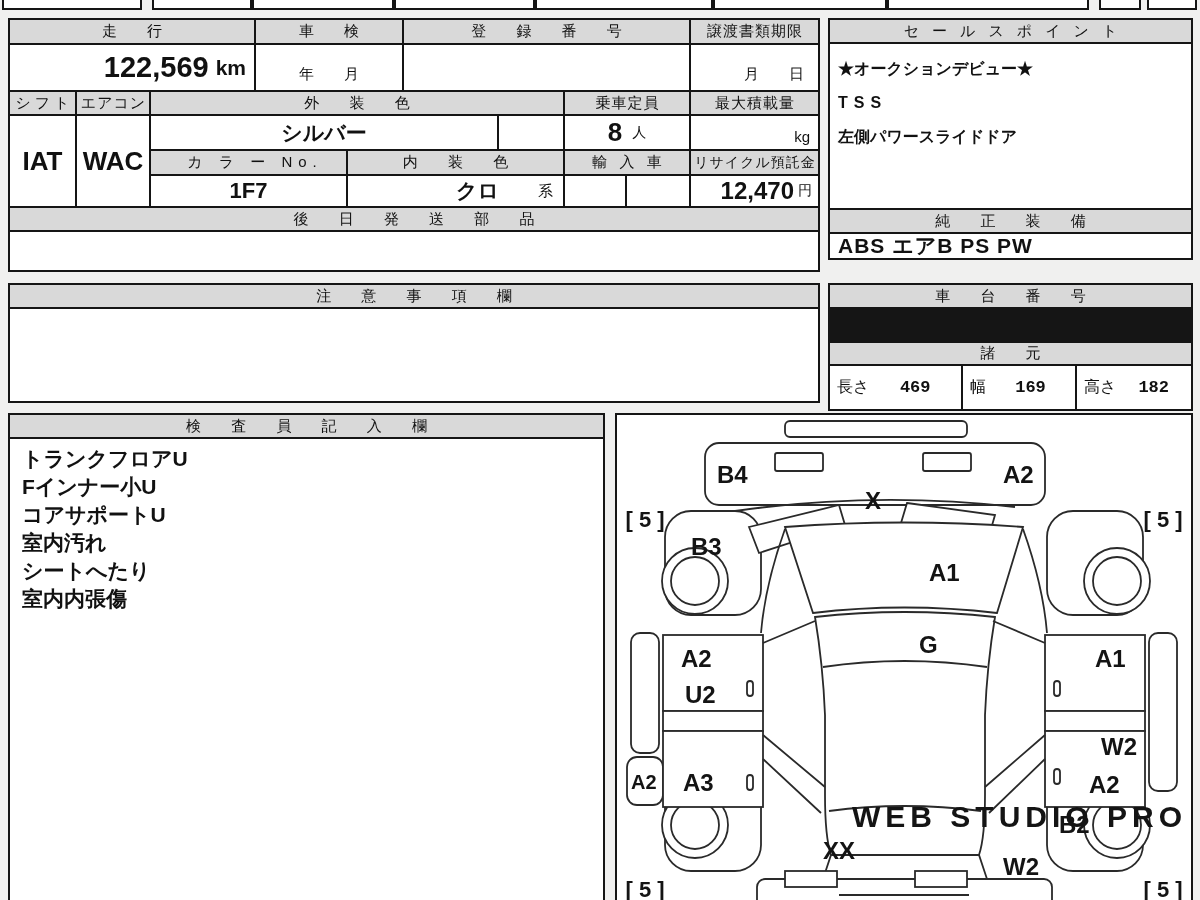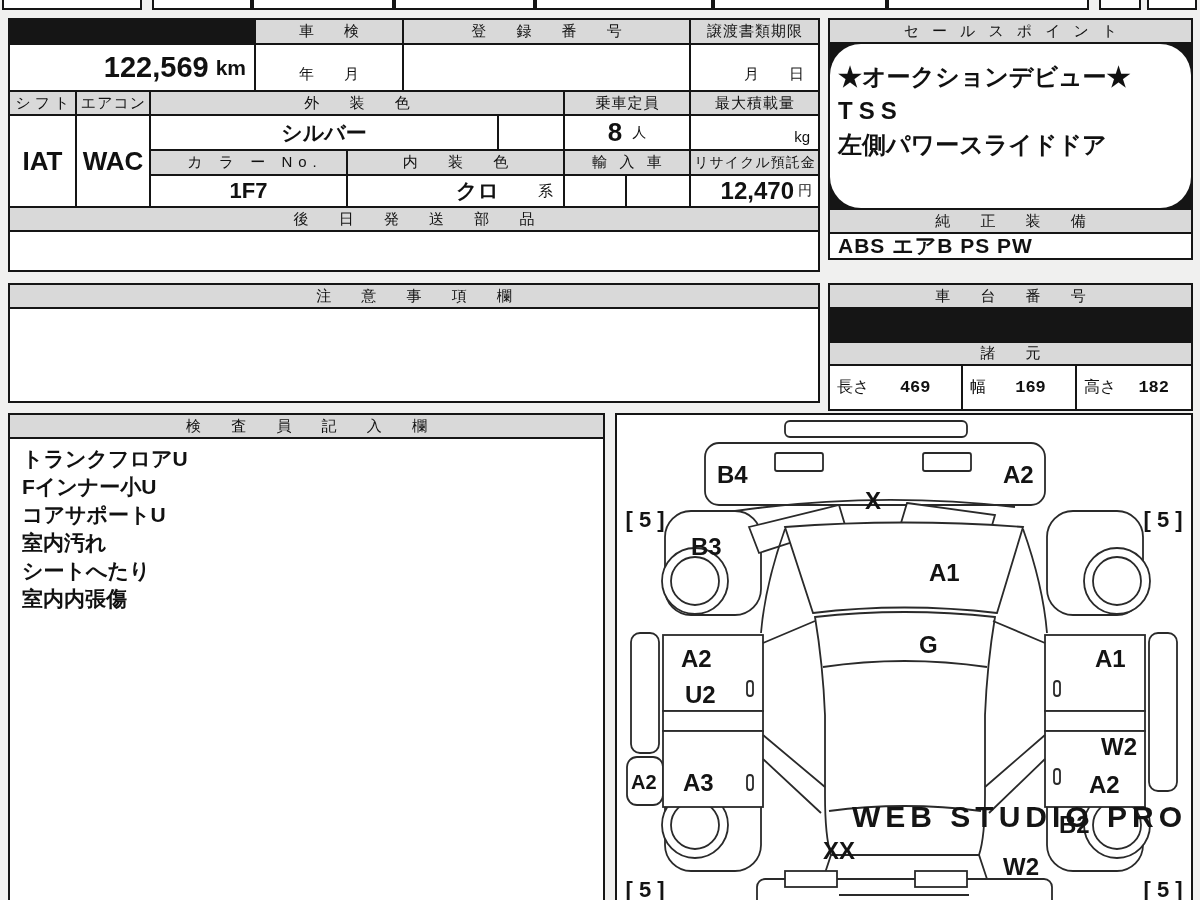--- a/index.html
+++ b/index.html
@@ -50,20 +50,21 @@
   <div class="topcell" style="left:713px;width:174px;"></div>
   <div class="topcell" style="left:887px;width:202px;"></div>
   <div class="topcell" style="left:1099px;width:42px;"></div>
   <div class="topcell" style="left:1147px;width:50px;"></div>
 </div>
 
 <div class="tbl" style="left:8px;top:18px;width:812px;height:254px;
             grid-template-columns:65px 72px 103px 90px 54px 93px 64px 60px 62px 1fr;
             grid-template-rows:23px 45px 22px 33px 23px 30px 22px 1fr;">
 
+  <div class="cell hd wide" style="grid-area:1/1/2/4;">走 行</div>
   <div class="cell hd wide" style="grid-area:1/4/2/6;">車 検</div>
   <div class="cell hd wide" style="grid-area:1/6/2/10;">登 録 番 号</div>
   <div class="cell hd tight" style="grid-area:1/10/2/11;">譲渡書類期限</div>
 
   <div class="cell val" style="grid-area:2/1/3/4;justify-content:flex-end;padding-right:8px;gap:7px;">
     <span style="font-size:29px;">122,569</span>
       <span style="font-size:21px;">km</span>
   </div>
   <div class="cell" style="grid-area:2/4/3/6;display:flex;align-items:flex-end;justify-content:center;font-size:15px;padding-bottom:6px;">年　　月</div>
   <div class="cell" style="grid-area:2/6/3/10;"></div>
@@ -100,21 +101,21 @@
       <span class="unit">円</span>
   </div>
 
   <div class="cell hd wide" style="grid-area:7/1/8/11;">後 日 発 送 部 品</div>
   <div class="cell" style="grid-area:8/1/9/11;"></div>
 </div>
 
 <div class="tbl" style="left:828px;top:18px;width:365px;height:242px;
             grid-template-columns:1fr; grid-template-rows:22px 164px 22px 1fr;">
   <div class="cell hd wide">セールスポイント</div>
-  <div class="cell" style="padding:16px 8px;font-weight:bold;font-size:24px;line-height:34px;border-radius:31px;">
+  <div class="cell" style="padding:8px 8px;font-weight:bold;font-size:16px;line-height:34px;">
     <div>★オークションデビュー★</div>
     <div style="letter-spacing:6px;">TSS</div>
     <div>左側パワースライドドア</div>
   </div>
   <div class="cell hd wide">純 正 装 備</div>
   <div class="cell" style="display:flex;align-items:center;padding-left:8px;font-weight:bold;font-size:21px;letter-spacing:1px;">ABS エアB PS PW</div>
 </div>
 
 <div class="tbl" style="left:8px;top:283px;width:812px;height:120px;
             grid-template-columns:1fr; grid-template-rows:22px 1fr;">

